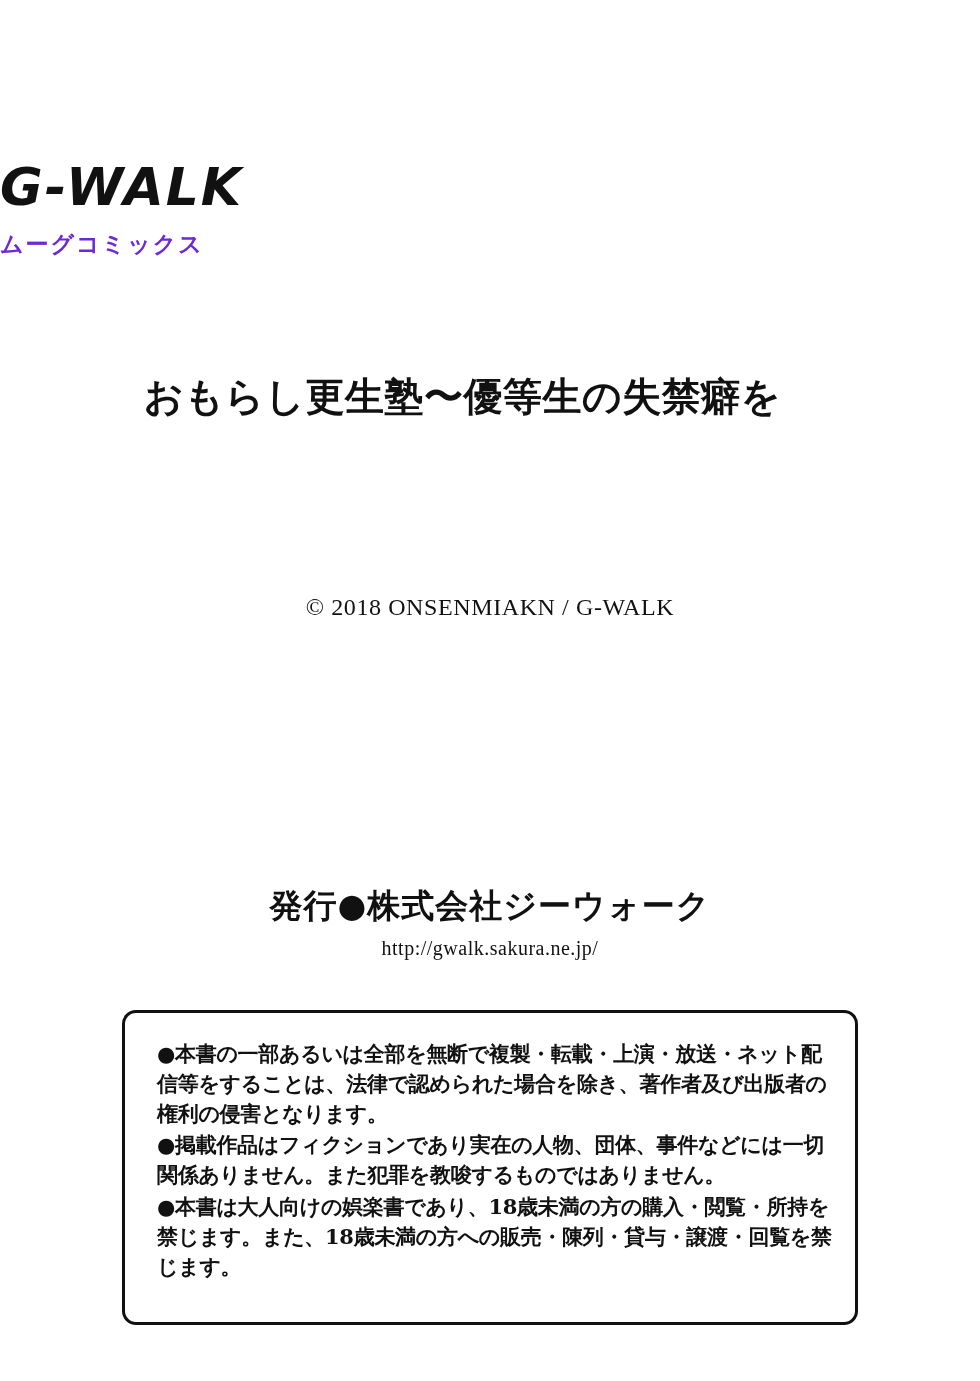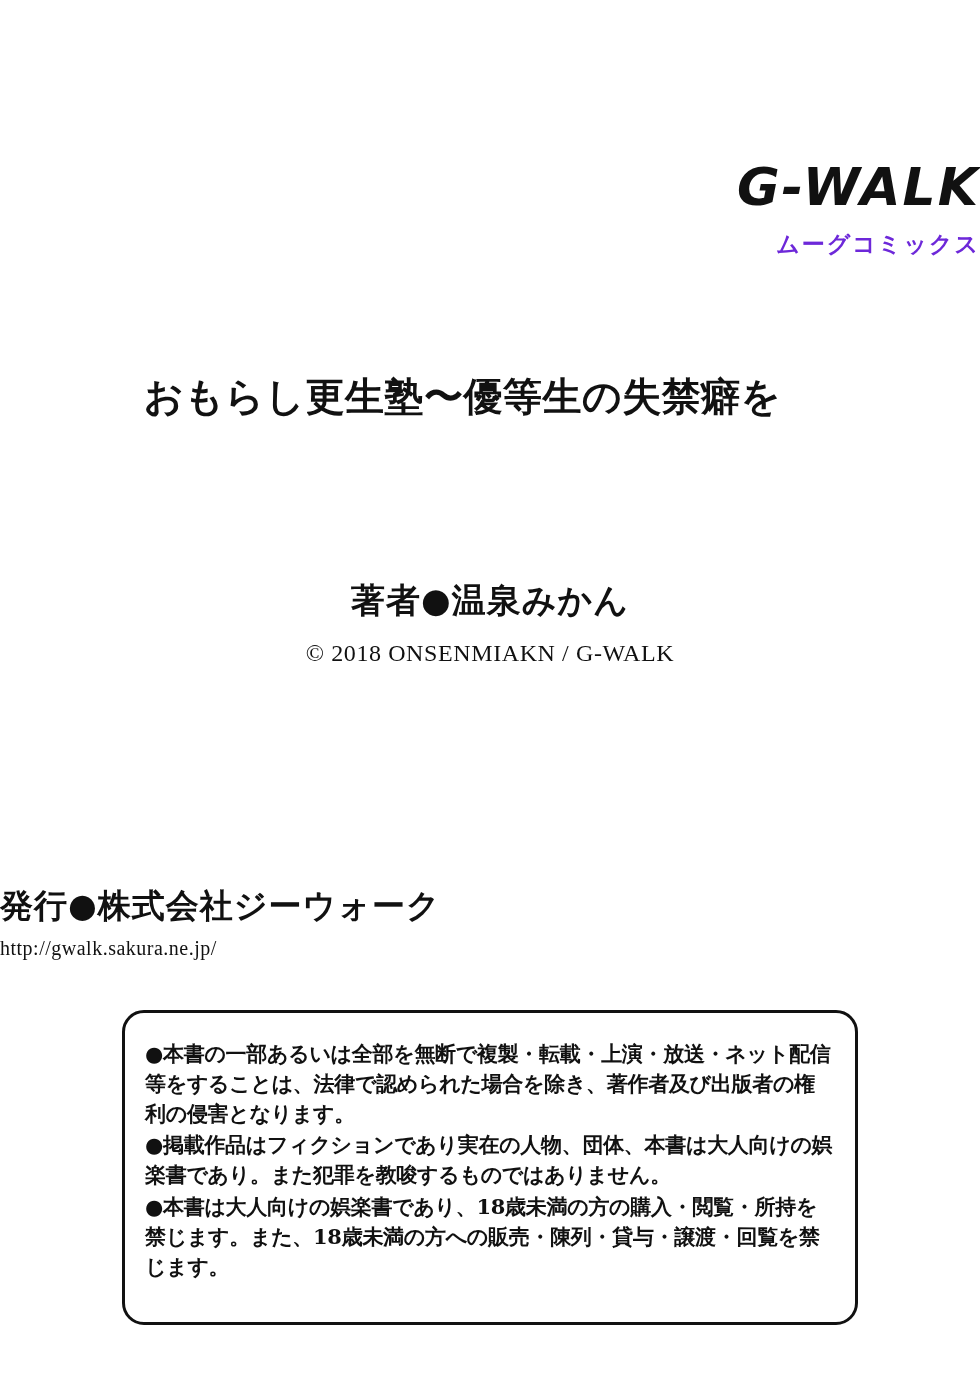--- a/index.html
+++ b/index.html
@@ -22,21 +22,21 @@
     position: relative;
     box-sizing: border-box;
   }
 
   
   .logo-block {
     position: absolute;
     top: 160px;
     left: 0;
     width: 980px;
-    text-align: right;
+    text-align: left;
   }
   .logo-wordmark {
     font-family: "DejaVu Sans", sans-serif;
     font-weight: bold;
     font-style: italic;
     font-size: 52px;
     letter-spacing: 2px;
     color: #111111;
     line-height: 1.05;
     white-space: nowrap;
@@ -90,21 +90,21 @@
     letter-spacing: 0.6px;
     color: #111111;
   }
 
   
   .publisher-block {
     position: absolute;
     top: 884px;
     left: 0;
     width: 980px;
-    text-align: left;
+    text-align: center;
   }
   .publisher-line {
     font-family: "DejaVu Serif", serif;
     font-weight: bold;
     font-size: 33px;
     letter-spacing: 1px;
     color: #111111;
   }
   .publisher-url {
     margin-top: 8px;
@@ -115,22 +115,22 @@
   }
 
   
   .notice-box {
     position: absolute;
     top: 1010px;
     left: 122px;
     width: 736px;
     box-sizing: border-box;
     border: 3px solid #111111;
-    border-radius: 22px;
-    padding: 26px 22px 24px 20px;
+    border-radius: 14px;
+    padding: 26px 22px 24px 32px;
   }
   .notice-para {
     font-family: "DejaVu Serif", serif;
     font-weight: bold;
     font-size: 21px;
     line-height: 1.42;
     color: #111111;
     margin: 0 0 2px 0;
     text-align: left;
     letter-spacing: -0.3px;
@@ -145,28 +145,27 @@
   <div class="logo-block">
     <div class="logo-wordmark">G-WALK</div>
     <div class="logo-sub">ムーグコミックス</div>
   </div>
 
   <div class="title-block">
     <div class="title-line">おもらし更生塾〜優等生の失禁癖を</div>
   </div>
 
   <div class="author-block">
-    <div class="author-line">著者●温泉みかん</div>
     <div class="copyright-line">© 2018 ONSENMIAKN / G-WALK</div>
   </div>
 
   <div class="publisher-block">
     <div class="publisher-line">発行●株式会社ジーウォーク</div>
     <div class="publisher-url">http://gwalk.sakura.ne.jp/</div>
   </div>
 
   <div class="notice-box">
     <p class="notice-para">●本書の一部あるいは全部を無断で複製・転載・上演・放送・ネット配信等をすることは、法律で認められた場合を除き、著作者及び出版者の権利の侵害となります。</p>
-    <p class="notice-para">●掲載作品はフィクションであり実在の人物、団体、本書は大人向けの娯楽書であり。また犯罪を教唆するものではありません。</p>
+    <p class="notice-para">●掲載作品はフィクションであり実在の人物、団体、事件などには一切関係ありません。また犯罪を教唆するものではありません。</p>
     <p class="notice-para">●本書は大人向けの娯楽書であり、18歳未満の方の購入・閲覧・所持を禁じます。また、18歳未満の方への販売・陳列・貸与・譲渡・回覧を禁じます。</p>
   </div>
 
 </div>
 
 </body></html>

